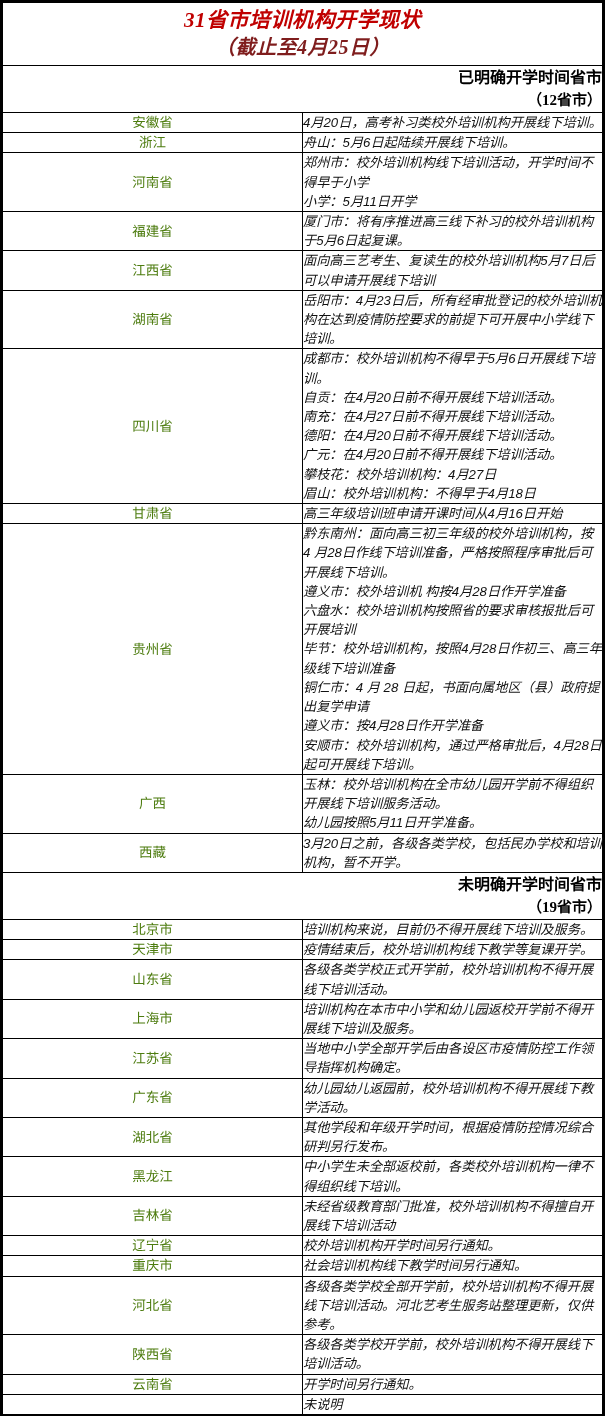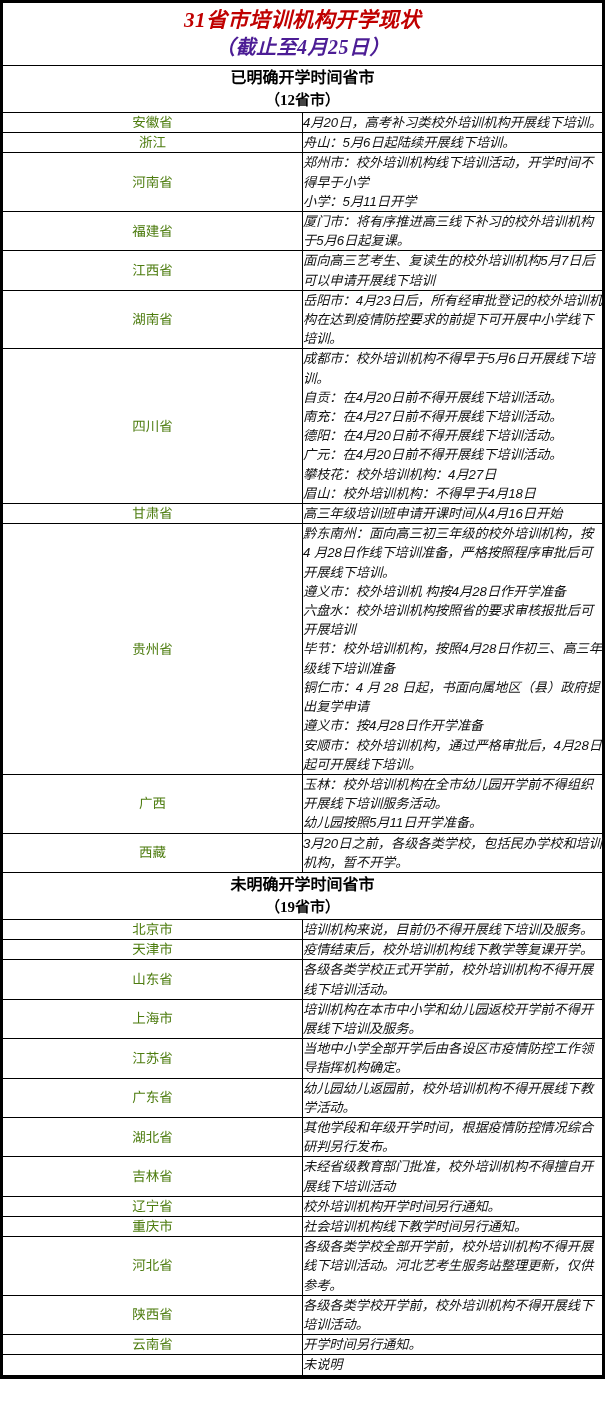--- a/index.html
+++ b/index.html
@@ -48,21 +48,21 @@
     font-family: "Liberation Serif", "DejaVu Serif", serif;
   }
   .title-line.sub {
     font-size: 20px;
   }
   
   td.section-cell {
     border: 2px solid #000000;
     border-left: none;
     border-right: none;
-    text-align: center;
+    text-align: right;
     padding: 9px 4px 10px 4px;
   }
   .section-line {
     color: #000000;
     font-weight: bold;
     font-size: 16px;
     line-height: 23px;
     font-family: "Liberation Serif", "DejaVu Serif", serif;
   }
   .section-line.sub {
@@ -99,21 +99,21 @@
 </style>
 </head>
 <body>
 
 <div id="page">
   <table class="sheet">
     <tbody id="table-body">
         <tr>
           <td class="title-cell" colspan="2" style="color: rgb(192, 0, 0); font-style: italic;">
             <div class="title-line" style="color: rgb(192, 0, 0);">31省市培训机构开学现状</div>
-            <div class="title-line sub" style="color: #4c1d95;">（截止至4月25日）</div>
+            <div class="title-line sub" style="color: #7f1d1d;">（截止至4月25日）</div>
           </td>
         </tr>
         <tr>
           <td class="section-cell" colspan="2">
             <div class="section-line">已明确开学时间省市</div>
             <div class="section-line sub">（12省市）</div>
           </td>
         </tr>
         <tr class="row">
           <td class="prov"><span>安徽省</span></td>
@@ -201,20 +201,24 @@
         </tr>
         <tr class="row">
           <td class="prov"><span>广东省</span></td>
           <td class="detail"><span class="detail-text">幼儿园幼儿返园前，校外培训机构不得开展线下教学活动。</span></td>
         </tr>
         <tr class="row">
           <td class="prov"><span>湖北省</span></td>
           <td class="detail"><span class="detail-text">其他学段和年级开学时间，根据疫情防控情况综合研判另行发布。</span></td>
         </tr>
         <tr class="row">
+          <td class="prov"><span>黑龙江</span></td>
+          <td class="detail"><span class="detail-text">中小学生未全部返校前，各类校外培训机构一律不得组织线下培训。</span></td>
+        </tr>
+        <tr class="row">
           <td class="prov"><span>吉林省</span></td>
           <td class="detail"><span class="detail-text">未经省级教育部门批准，校外培训机构不得擅自开展线下培训活动</span></td>
         </tr>
         <tr class="row">
           <td class="prov"><span>辽宁省</span></td>
           <td class="detail"><span class="detail-text">校外培训机构开学时间另行通知。</span></td>
         </tr>
         <tr class="row">
           <td class="prov"><span>重庆市</span></td>
           <td class="detail"><span class="detail-text">社会培训机构线下教学时间另行通知。</span></td>

